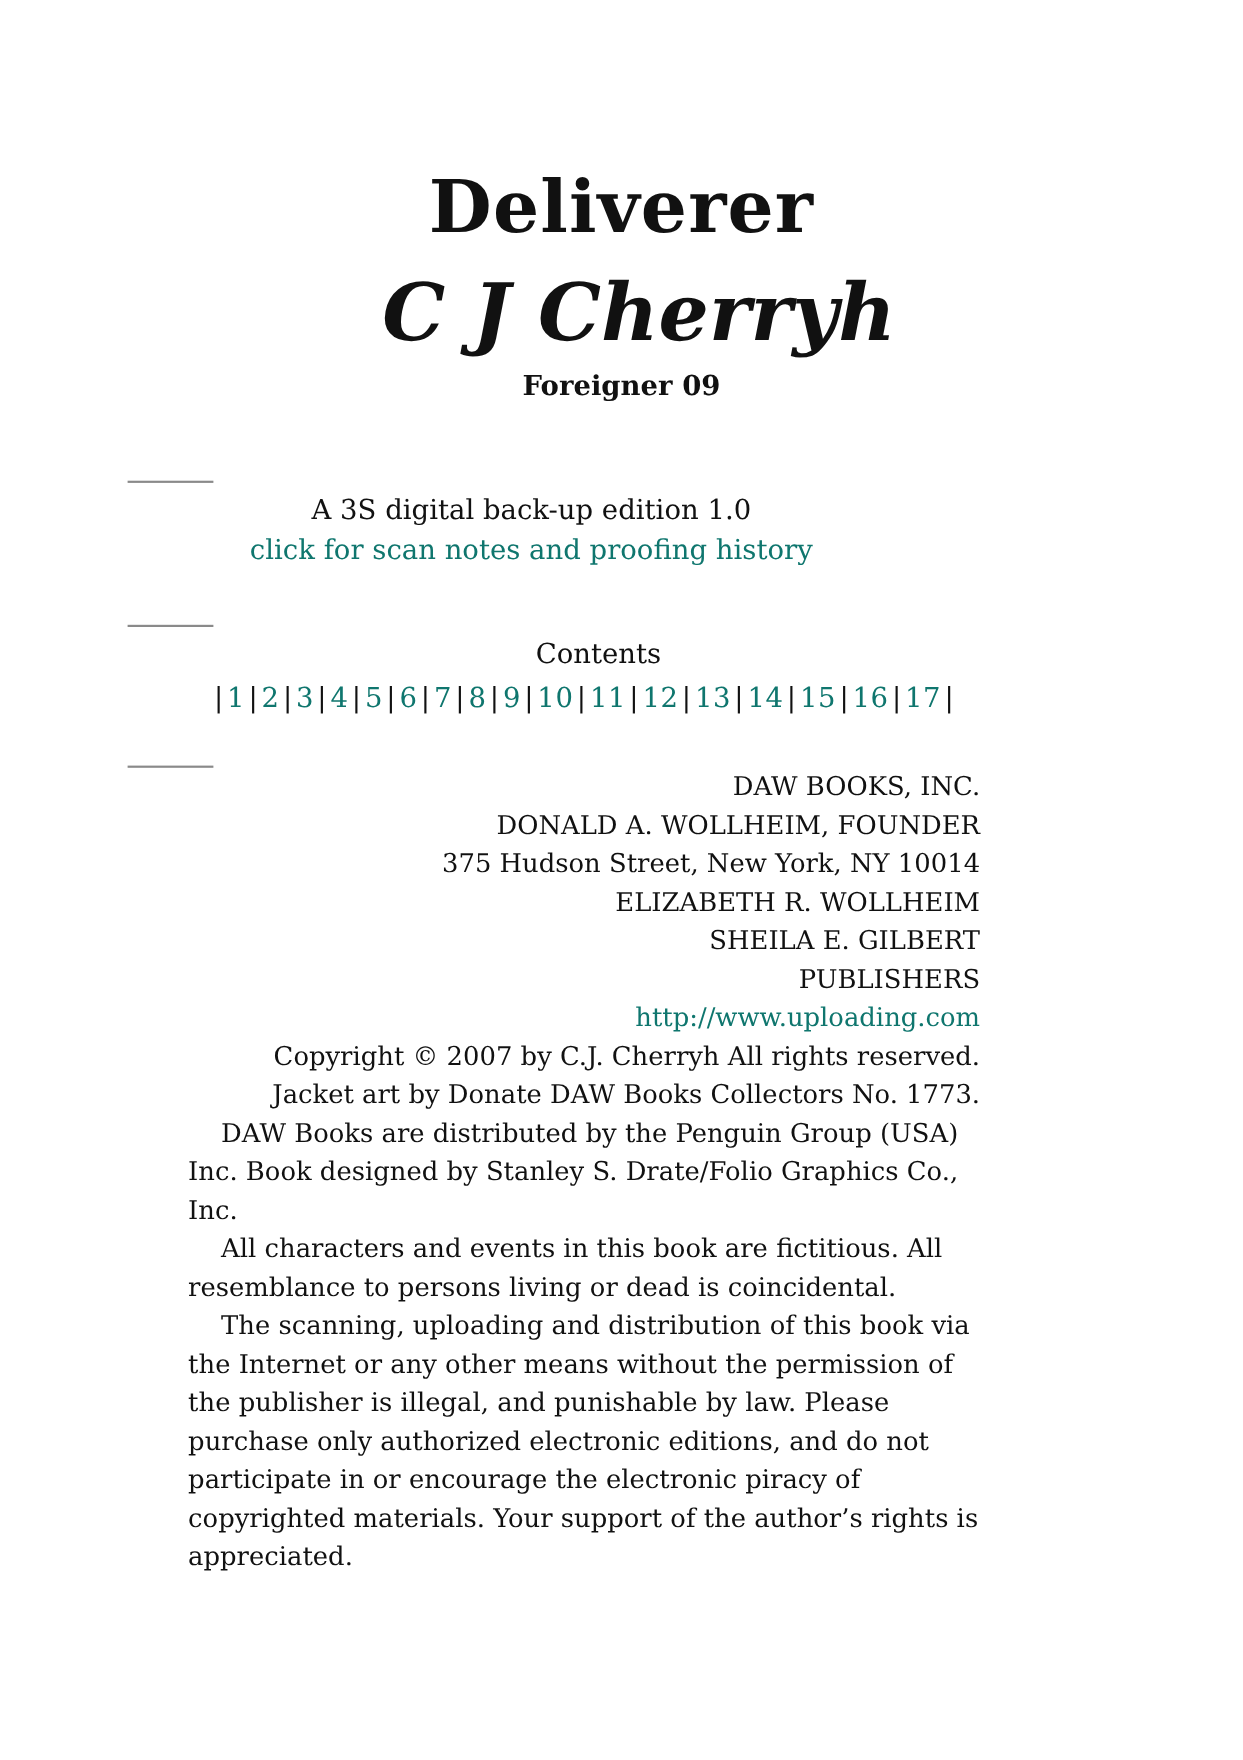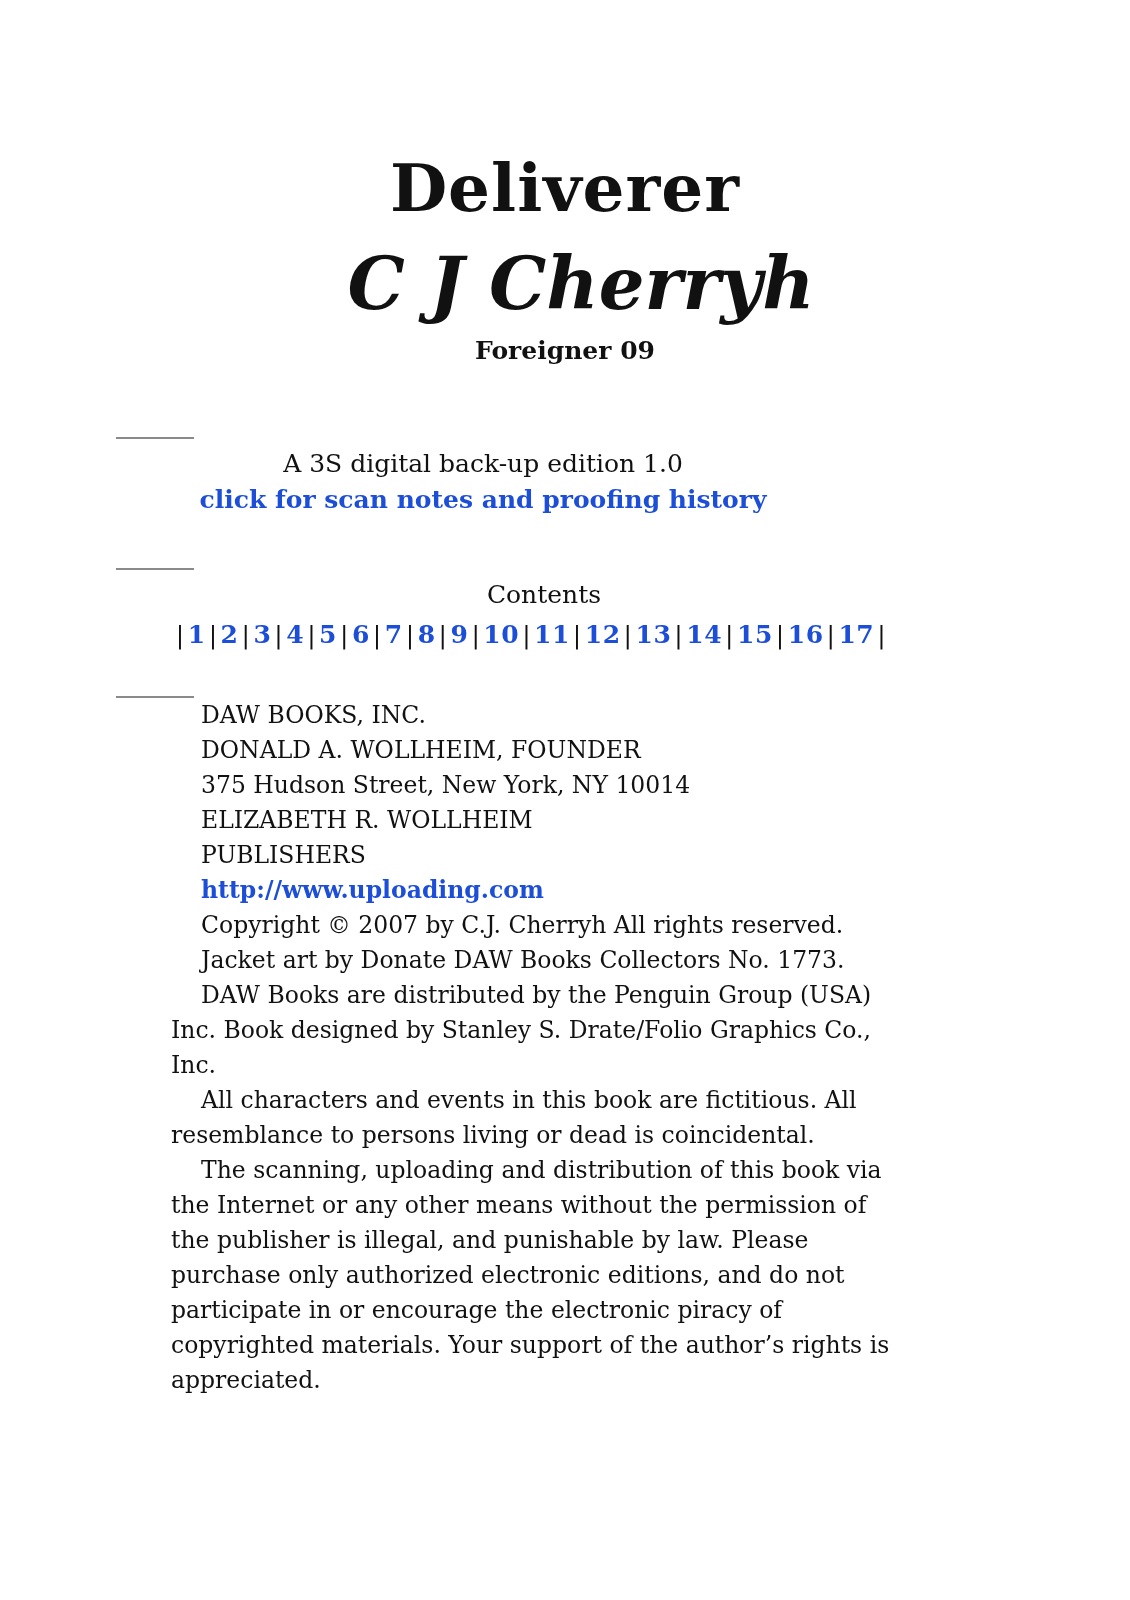--- a/index.html
+++ b/index.html
@@ -64,24 +64,23 @@
       width: 936px;
       text-align: center;
       font-size: 25px;
       line-height: 36px;
     }
     .edition-line {
       display: block;
       padding-left: 30px;
     }
     .link {
-      color: #1d4ed8;
+      color: #0f766e;
       text-decoration: none;
       cursor: pointer;
-      font-weight: bold;
     }
     .contents-block {
       position: absolute;
       left: 0;
       width: 1058px;
       text-align: center;
       font-size: 25px;
       line-height: 40px;
     }
     .contents-heading {
@@ -102,20 +101,21 @@
       left: 171px;
       top: 698px;
       width: 720px;
       font-size: 23.5px;
       line-height: 35px;
     }
     .pub-line {
       display: block;
       padding-left: 30px;
       white-space: nowrap;
+      text-align: right;
     }
     .para {
       display: block;
       text-indent: 30px;
       margin: 0;
     }
   </style>
 </head>
 <body>
 
@@ -141,20 +141,21 @@
     </span>
   </div>
 
   <div class="rule" style="top:696px;"></div>
 
   <div class="publisher-block">
     <span class="pub-line">DAW BOOKS, INC.</span>
     <span class="pub-line">DONALD A. WOLLHEIM, FOUNDER</span>
     <span class="pub-line">375 Hudson Street, New York, NY 10014</span>
     <span class="pub-line">ELIZABETH R. WOLLHEIM</span>
+    <span class="pub-line">SHEILA E. GILBERT</span>
     <span class="pub-line">PUBLISHERS</span>
     <a class="pub-line link">http://www.uploading.com</a>
     <span class="pub-line">Copyright © 2007 by C.J. Cherryh All rights reserved.</span>
     <span class="pub-line">Jacket art by Donate DAW Books Collectors No. 1773.</span>
     <p class="para">DAW Books are distributed by the Penguin Group (USA) Inc. Book designed by Stanley S. Drate/Folio Graphics Co., Inc.</p>
     <p class="para">All characters and events in this book are fictitious. All resemblance to persons living or dead is coincidental.</p>
     <p class="para">The scanning, uploading and distribution of this book via the Internet or any other means without the permission of the publisher is illegal, and punishable by law. Please purchase only authorized electronic editions, and do not participate in or encourage the electronic piracy of copyrighted materials. Your support of the author’s rights is appreciated.</p>
   </div>
 
 </div>

